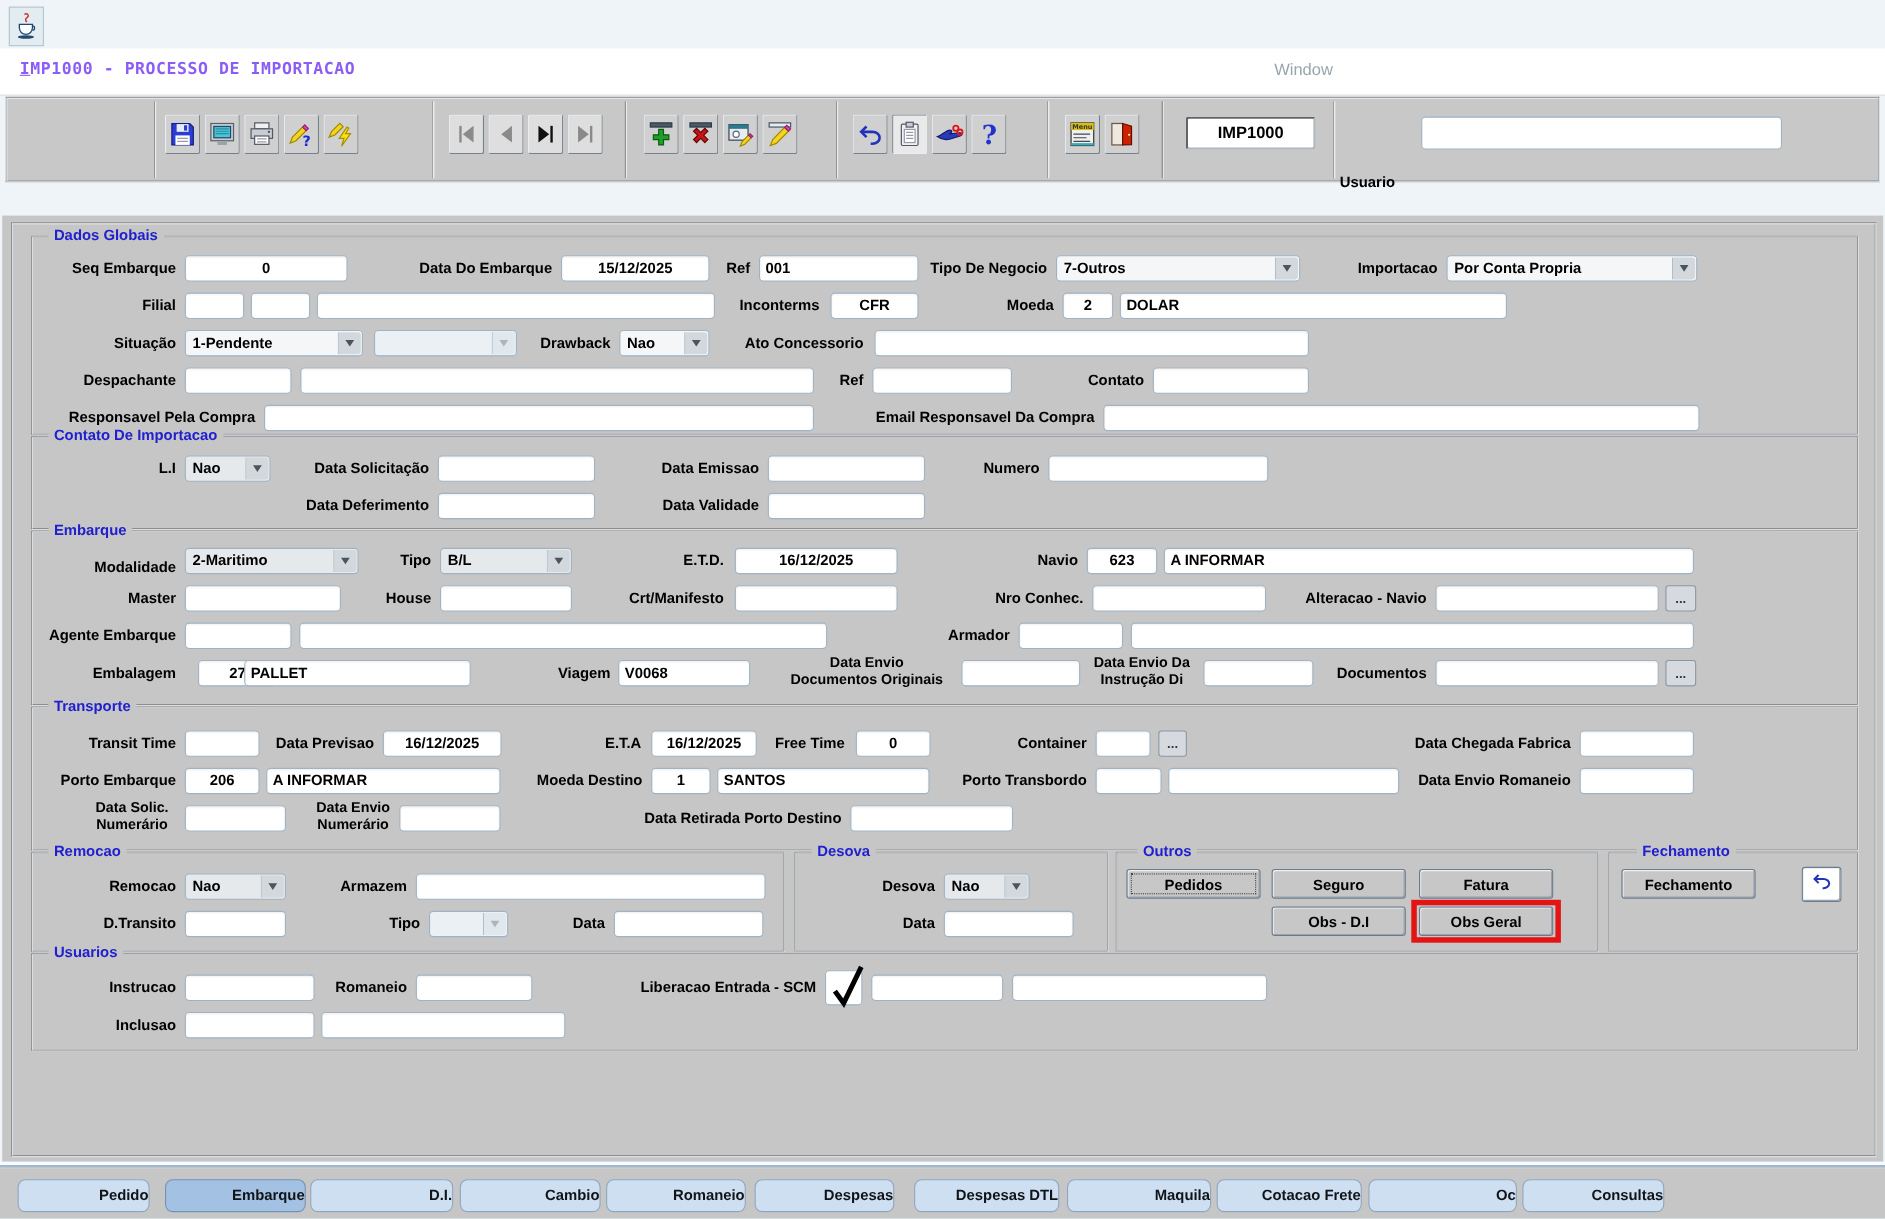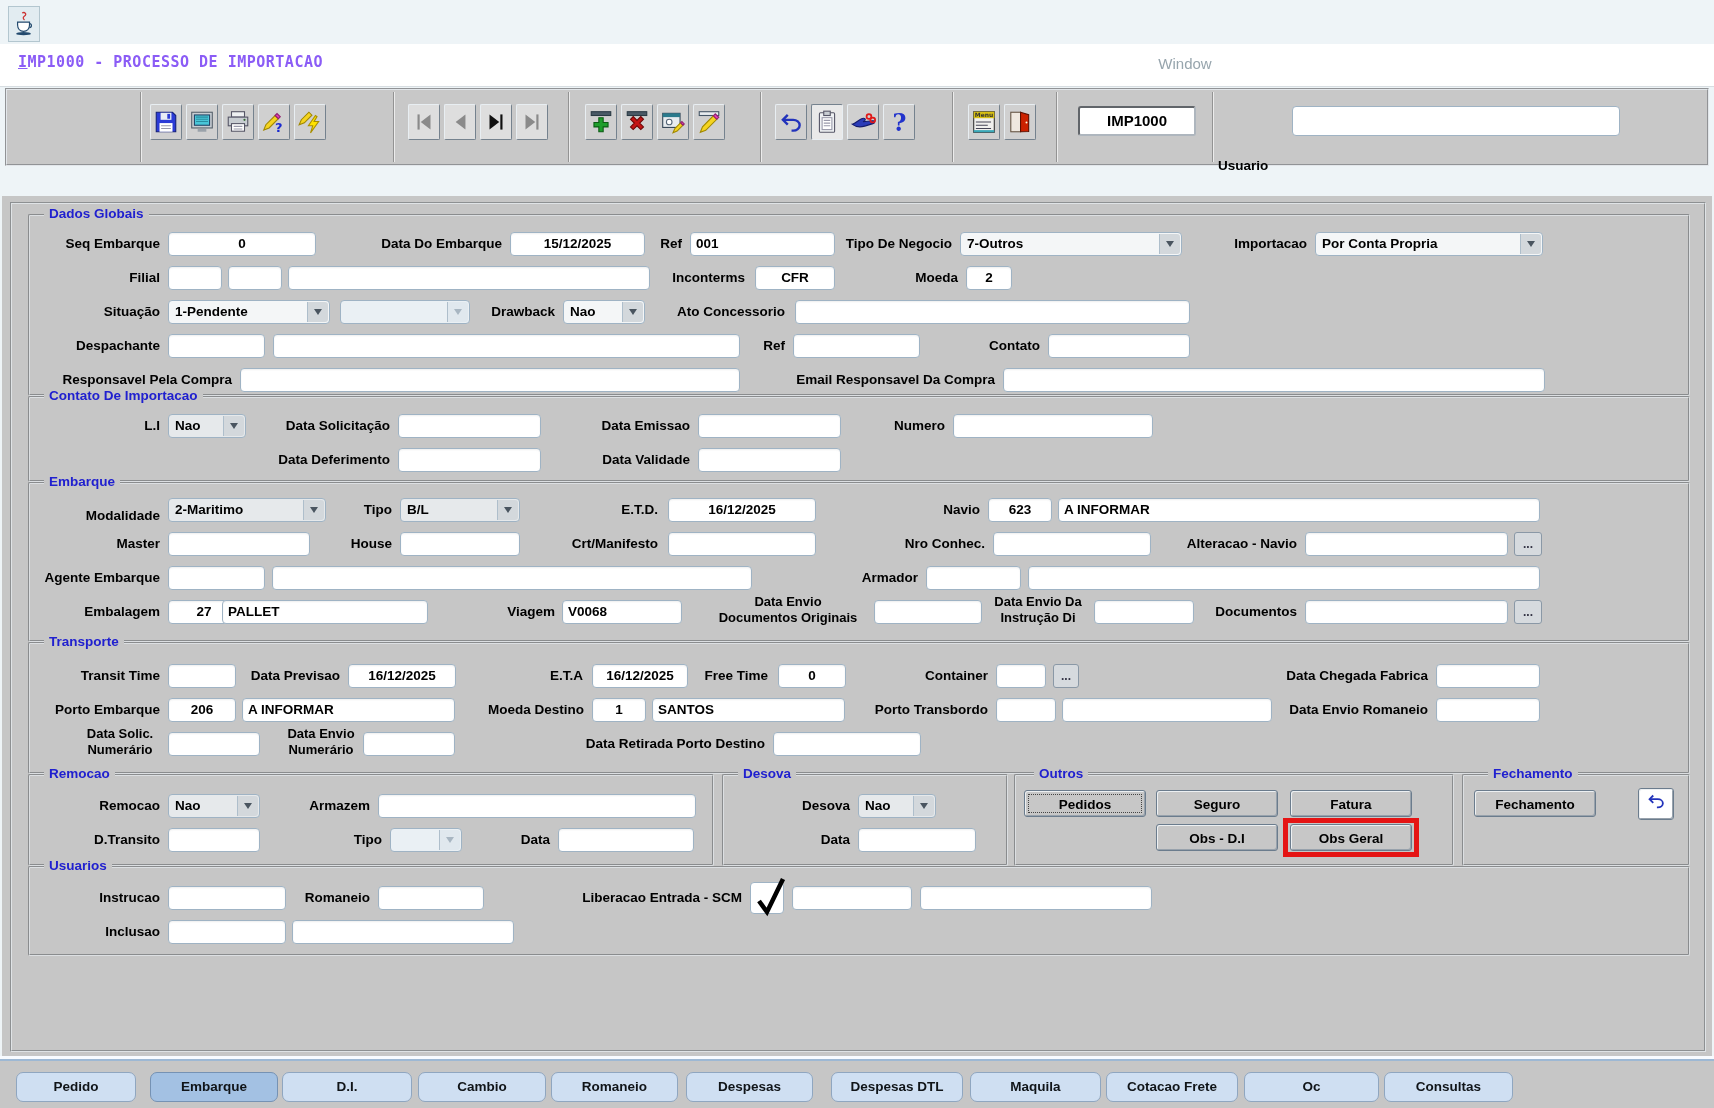--- a/index.html
+++ b/index.html
@@ -22,21 +22,21 @@
   .B{position:absolute;height:27px;background:#c7c7c7;border:1px solid #6b7c8d;border-radius:3px;box-sizing:border-box;text-align:center;font-size:13.5px;font-weight:bold;line-height:25px;box-shadow:inset 1px 1px 0 #edf0f2,inset -1px -1px 0 #98a2ac;color:#000;}
   .Bfocus{outline:1px dotted #444;outline-offset:-5px;}
   .more{position:absolute;height:24px;background:#d6dade;border:1px solid #8a98a6;border-radius:3px;box-sizing:border-box;text-align:center;font-size:12px;font-weight:bold;line-height:20px;color:#334;}
   .FS{position:absolute;border:2px groove #dcdfe2;border-radius:2px;}
   .LEG{position:absolute;height:16px;line-height:16px;padding:0 5px;background:#c6c6c6;color:#2020cf;font-weight:bold;font-size:13.5px;white-space:nowrap;}
   .T{position:absolute;width:32px;height:36px;background:#d0d0d0;border:1px solid;border-color:#e8eef2 #75828e #75828e #e8eef2;border-radius:2px;display:flex;align-items:center;justify-content:center;padding:0;}
   .T svg{width:26px;height:26px;}
   .Tnav{background:#dedede;}
   .Tpressed{background:#e9e9e9;border-color:#75828e #e8eef2 #e8eef2 #75828e;}
   .sep{position:absolute;top:92px;height:70px;width:2px;background:linear-gradient(90deg,#939393 50%,#ececec 50%);}
-  .tab{position:absolute;top:1072px;height:30px;background:#cfdff2;border:1px solid #8fa6c0;border-radius:7px;box-sizing:border-box;text-align:center;font-size:13.5px;font-weight:bold;line-height:28px;color:#101418;}
+  .tab{position:absolute;top:1072px;height:30px;background:#cfdff2;border:1px solid #8fa6c0;border-radius:7px;box-sizing:border-box;text-align:right;font-size:13.5px;font-weight:bold;line-height:28px;color:#101418;}
   .tab.active{background:#a3c1e3;border-color:#7592b4;}
   .CHK{position:absolute;width:34px;height:32px;background:#fff;border:1px solid #9fb3c4;border-radius:4px;box-sizing:border-box;}
   .CHK svg{position:absolute;left:-2px;top:-10px;width:42px;height:46px;overflow:visible;}
   .redbox{position:absolute;border:5px solid #e51414;box-sizing:border-box;pointer-events:none;}
   #titlerow{position:absolute;left:0;top:44px;width:1714px;height:42px;background:#ffffff;border-bottom:1px solid #d7dde1;}
   #apptitle{position:absolute;left:18px;top:53px;font-family:"DejaVu Sans Mono","Liberation Mono",monospace;font-size:15px;font-weight:bold;letter-spacing:.5px;color:#8b5cf6;}
   #apptitle .mn{text-decoration:underline;}
   #winmenu{position:absolute;left:1145px;top:55px;width:80px;text-align:center;font-size:15px;color:#97a5ad;}
   #toolbar{position:absolute;left:5px;top:88px;width:1704px;height:78px;background:#c8c8c8;border:2px groove #e2e6ea;box-sizing:border-box;}
   #modfield{position:absolute;left:1078px;top:106px;width:118px;height:30px;background:#fff;border:2px inset #aeb6be;border-radius:3px;box-sizing:border-box;text-align:center;font-size:15px;font-weight:bold;line-height:25px;}
@@ -243,20 +243,21 @@
     </div>
 
   <span class="L" style="left:110px;top:266px;width:50px">Filial</span>
   <div class="F" style="left:168px;top:266px;width:54px"></div>
   <div class="F" style="left:228px;top:266px;width:54px"></div>
   <div class="F" style="left:288px;top:266px;width:362px"></div>
   <span class="L" style="left:663px;top:266px;width:82px">Inconterms</span>
   <div class="F Fc" style="left:755px;top:266px;width:80px">CFR</div>
   <span class="L" style="left:898px;top:266px;width:60px">Moeda</span>
   <div class="F Fc" style="left:966px;top:266px;width:46px">2</div>
+  <div class="F" style="left:1018px;top:266px;width:352px">DOLAR</div>
 
   <span class="L" style="left:92px;top:300px;width:68px">Situação</span>
   <div class="DD" style="left:168px;top:300px;width:162px">
       <span class="DDv">1-Pendente</span>
       <span class="DDa"></span>
     </div>
   <div class="DD DDd" style="left:340px;top:300px;width:130px">
       <span class="DDv"></span>
       <span class="DDa"></span>
     </div>
@@ -332,21 +333,21 @@
   <button class="more" style="left:1514px;top:532px;width:28px">...</button>
 
   <span class="L" style="left:38px;top:566px;width:122px">Agente Embarque</span>
   <div class="F" style="left:168px;top:566px;width:97px"></div>
   <div class="F" style="left:272px;top:566px;width:480px"></div>
   <span class="L" style="left:853px;top:566px;width:65px">Armador</span>
   <div class="F" style="left:926px;top:566px;width:95px"></div>
   <div class="F" style="left:1028px;top:566px;width:512px"></div>
 
   <span class="L" style="left:78px;top:600px;width:82px">Embalagem</span>
-  <div class="F Fc" style="left:168px;top:600px;width:72px">27</div>
+  <div class="F Fc" style="left:180px;top:600px;width:72px">27</div>
   <div class="F" style="left:222px;top:600px;width:206px">PALLET</div>
   <span class="L" style="left:498px;top:600px;width:57px">Viagem</span>
   <div class="F" style="left:562px;top:600px;width:120px">V0068</div>
   <div class="L2" style="left:706px;top:594px;width:164px">
       <span>Data Envio</span>
       <span>Documentos Originais</span>
     </div>
   <div class="F" style="left:874px;top:600px;width:108px"></div>
   <div class="L2" style="left:986px;top:594px;width:104px">
       <span>Data Envio Da</span>

